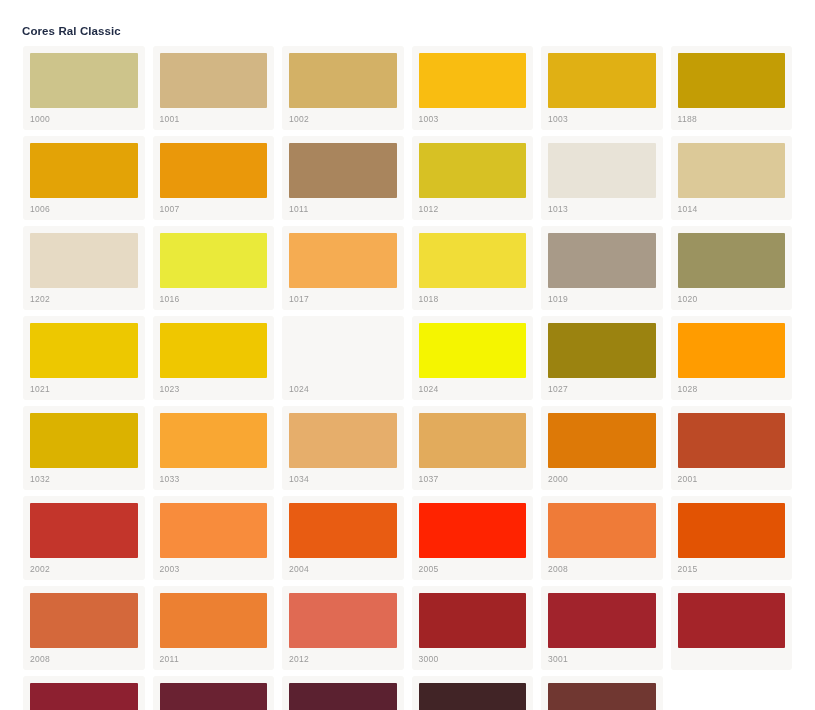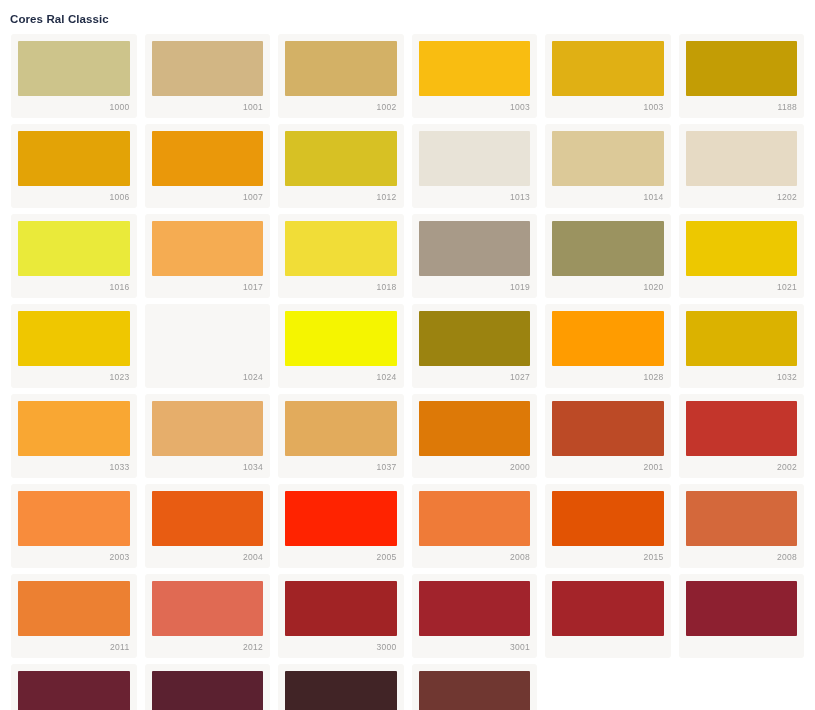--- a/index.html
+++ b/index.html
@@ -11,21 +11,21 @@
     height: 710px;
     background: #ffffff;
     font-family: "Liberation Sans", sans-serif;
     overflow: hidden;
   }
 
   #page {
     width: 815px;
     height: 710px;
     background: #ffffff;
-    padding: 4px;
+    padding: 16px;
     position: relative;
   }
 
   .page-title {
     font-size: 11.5px;
     font-weight: bold;
     color: #1f2a44;
     letter-spacing: 0.1px;
     padding: 8px 0 0 6px;
     margin: 0;
@@ -51,21 +51,21 @@
   }
 
   .swatch-chip {
     height: 55px;
     width: 100%;
     border-radius: 1px;
     display: block;
   }
 
   .swatch-label {
-    text-align: right;
+    text-align: left;
     font-size: 8.5px;
     color: #9a9a9a;
     padding: 6px 0 3px 0;
     line-height: 10px;
     letter-spacing: 0.3px;
     font-family: "Liberation Sans", sans-serif;
   }
 </style>
 </head>
 <body>
@@ -101,20 +101,24 @@
       </div>
       <div class="swatch-card">
         <div class="swatch-chip" style="background-color: rgb(227, 163, 6);"></div>
         <div class="swatch-label">1006</div>
       </div>
       <div class="swatch-card">
         <div class="swatch-chip" style="background-color: rgb(234, 152, 10);"></div>
         <div class="swatch-label">1007</div>
       </div>
       <div class="swatch-card">
+        <div class="swatch-chip" style="background-color: rgb(169, 133, 93);"></div>
+        <div class="swatch-label">1011</div>
+      </div>
+      <div class="swatch-card">
         <div class="swatch-chip" style="background-color: rgb(215, 193, 36);"></div>
         <div class="swatch-label">1012</div>
       </div>
       <div class="swatch-card">
         <div class="swatch-chip" style="background-color: rgb(232, 227, 215);"></div>
         <div class="swatch-label">1013</div>
       </div>
       <div class="swatch-card">
         <div class="swatch-chip" style="background-color: rgb(220, 201, 152);"></div>
         <div class="swatch-label">1014</div>

